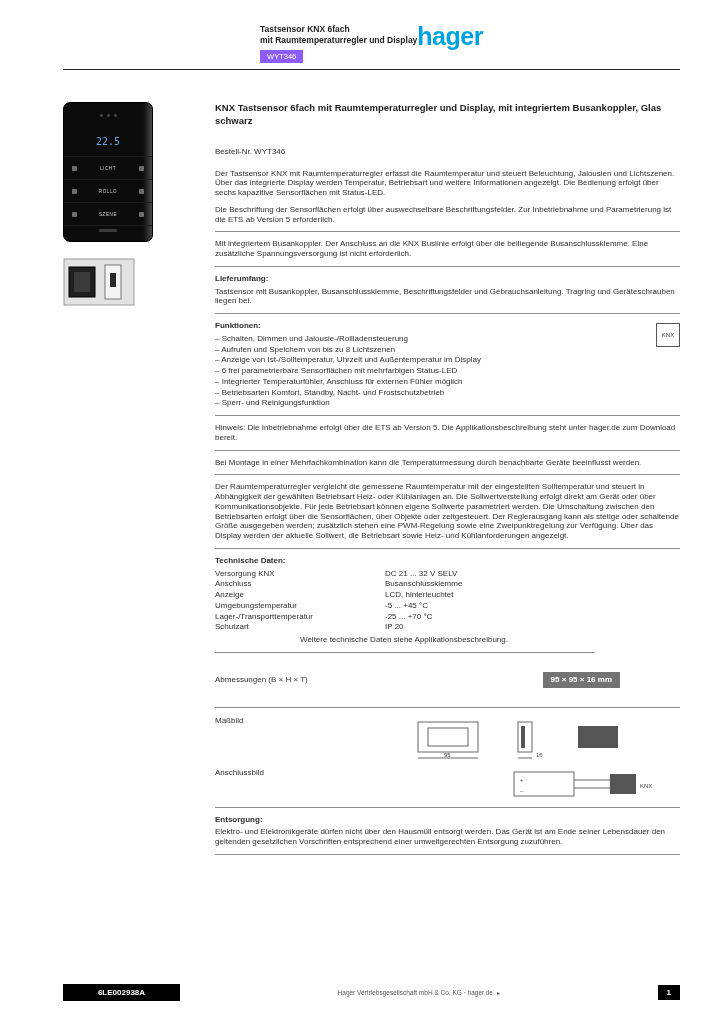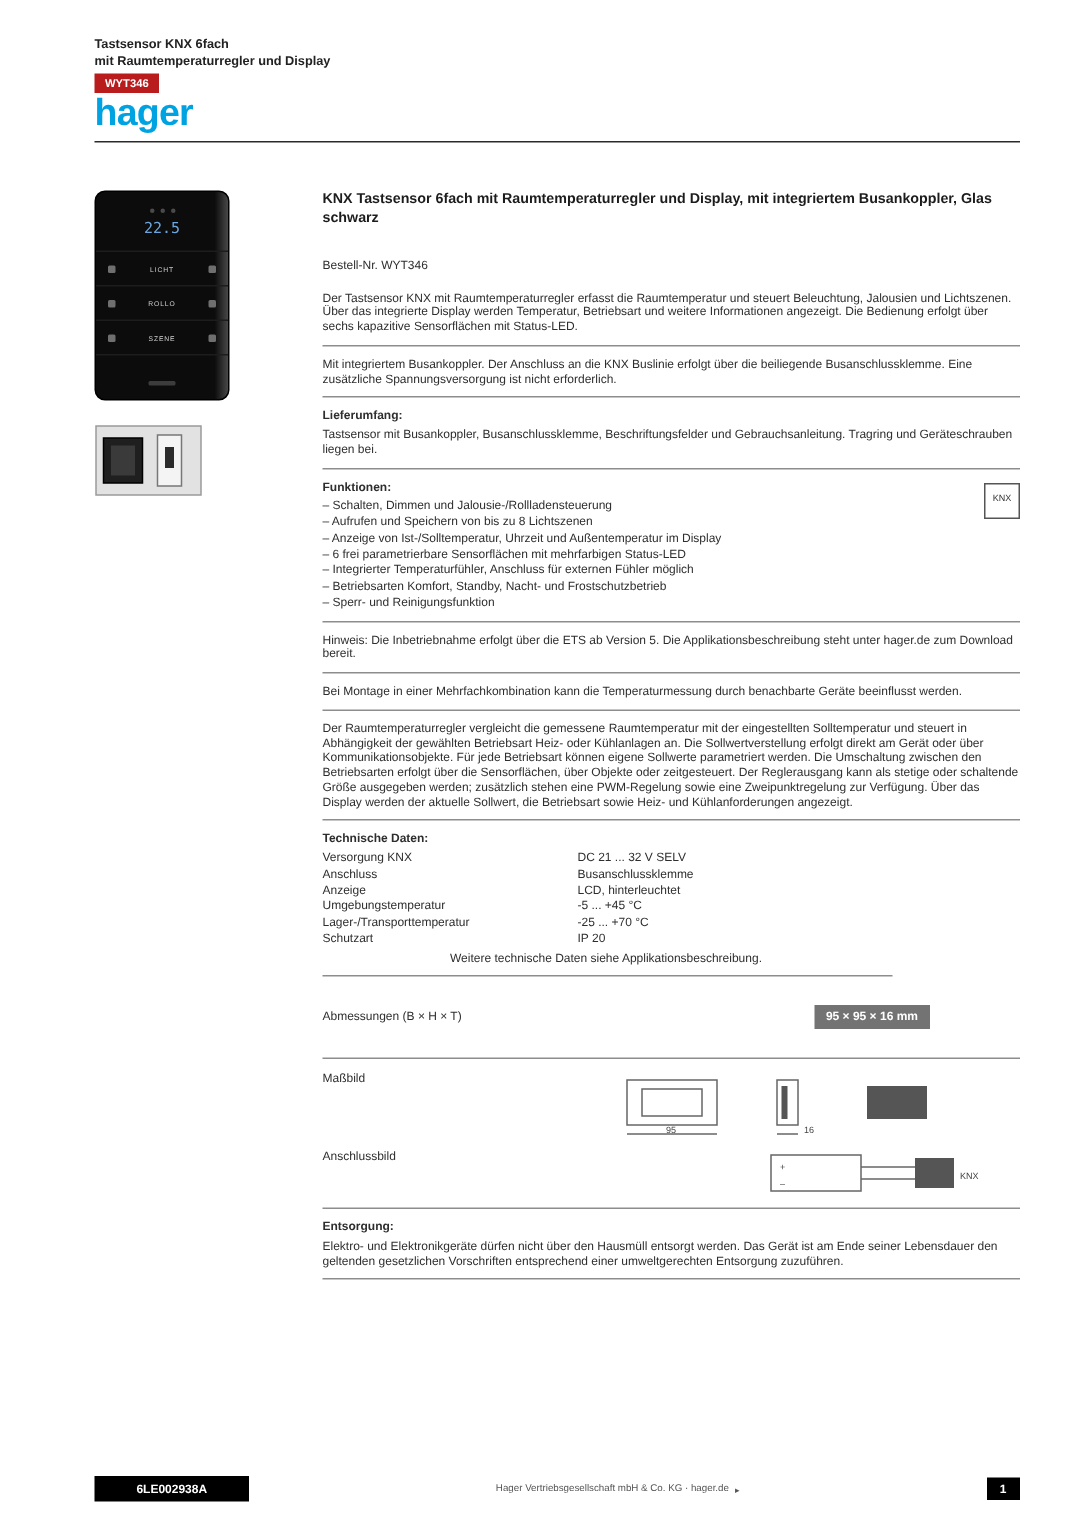--- a/index.html
+++ b/index.html
@@ -1,36 +1,36 @@
 <!DOCTYPE html>
 <html><head>
 <meta charset="utf-8">
 <style>
   * { margin:0; padding:0; box-sizing:border-box; }
   html,body { background:#ffffff; }
   body { font-family:"Liberation Sans", sans-serif; }
   .page { position:relative; width:724px; height:1024px; background:#fff; overflow:hidden; }
 
   
-  .hdr { display:flex; justify-content:center; align-items:flex-start; margin:24px 44px 0 63px;flex-direction:column; }
+  .hdr { display:flex; justify-content:center; align-items:flex-start; margin:24px 44px 0 63px; }
   .hdr-titles .t1, .hdr-titles .t2 { font-size:8.5px; font-weight:bold; color:#222; line-height:1.25; }
-  .badge { display:inline-block; background:#b91c1c; color:#fff; font-size:7.5px; font-weight:bold; padding:2px 7px; margin-top:4px; }
+  .badge { display:inline-block; background:#8b5cf6; color:#fff; font-size:7.5px; font-weight:normal; padding:2px 7px; margin-top:4px; }
   .logo { color:#00a3e2; font-size:25px; font-weight:bold; letter-spacing:-0.5px; line-height:1; }
   hr.rule-full { border:0; border-top:1.2px solid #2a2a2a; margin:6px 44px 0 63px; }
 
   
   .content { display:flex; margin:32px 44px 0 63px; }
   .leftcol { width:152px; flex:0 0 152px; }
   .maincol { width:465px; flex:1; color:#2e2e2e; font-size:8px; line-height:1.22; }
 
   
   .device { width:90px; height:140px; background:linear-gradient(90deg,#0c0c0c 90%,#484848); border-radius:7px; position:relative; border:1px solid #000; }
   .dev-topicons { display:flex; justify-content:center; gap:4px; padding-top:11px; }
   .dev-topicons i { width:3px; height:3px; background:#4a4a4a; border-radius:50%; }
-  .dev-display { text-align:center; color:#6ca6de; font-family:"DejaVu Sans Mono", monospace; font-size:10px; margin-top:5px; }
+  .dev-display { text-align:center; color:#6ca6de; font-family:"DejaVu Sans Mono", monospace; font-size:10px; margin-top:19px; }
   .dev-rows { margin-top:9px; border-bottom:1px solid #1d1d1d; }
   .dev-row { display:flex; align-items:center; justify-content:space-between; padding:0 8px; height:23px; border-top:1px solid #1d1d1d; }
   .sq-ic { width:5px; height:5px; background:#6f6f6f; border-radius:1px; display:inline-block; }
   .dev-lbl { color:#cfcfcf; font-size:4.5px; letter-spacing:0.6px; }
   .dev-slot { position:absolute; bottom:9px; left:50%; transform:translateX(-50%); width:18px; height:3px; background:#3c3c3c; border-radius:1px; }
 
   .accessory { margin-top:16px; }
 
   
   .ptitle { font-size:9.5px; font-weight:bold; color:#1c1c1c; margin-bottom:20px; line-height:1.3; }
@@ -53,21 +53,21 @@
   .drow { display:flex; margin:8px 0 4px; }
   .dlabel { width:150px; flex:0 0 150px; font-size:8px; }
   .dfig-c { flex:1; display:flex; justify-content:center; }
   .dfig-r { flex:1; display:flex; justify-content:flex-end; padding-right:20px; }
   svg .ln { stroke:#666; stroke-width:1; fill:none; }
   svg .fill { fill:#555; }
   svg text { font-family:"Liberation Sans", sans-serif; font-size:6px; fill:#444; }
 
   
   .footer { position:absolute; left:63px; right:44px; bottom:23px; display:flex; align-items:center; justify-content:space-between; }
-  .f-ref { background:#000; color:#fff; font-size:8px; font-weight:bold; padding:4px 10px; width:103px; text-align:center; }
+  .f-ref { background:#000; color:#fff; font-size:8px; font-weight:bold; padding:4px 10px; width:117px; text-align:center; }
   .f-center { font-size:6.5px; color:#555; display:flex; align-items:center; gap:4px; }
   .f-arrow { font-size:6px; color:#555; }
   .f-page { background:#000; color:#fff; font-size:8px; font-weight:bold; padding:3px 9px; }
 </style>
 </head>
 <body>
 
 <div class="page">
 
   <div class="hdr">
@@ -120,20 +120,21 @@
         </svg>
       </div>
     </div>
 
     <div class="maincol">
 
       <div class="ptitle">KNX Tastsensor 6fach mit Raumtemperaturregler und Display, mit integriertem Busankoppler, Glas schwarz</div>
       <div class="psub">Bestell-Nr. WYT346</div>
 
       <div class="para">Der Tastsensor KNX mit Raumtemperaturregler erfasst die Raumtemperatur und steuert Beleuchtung, Jalousien und Lichtszenen. Über das integrierte Display werden Temperatur, Betriebsart und weitere Informationen angezeigt. Die Bedienung erfolgt über sechs kapazitive Sensorflächen mit Status-LED.</div>
+      <div class="para">Die Beschriftung der Sensorflächen erfolgt über auswechselbare Beschriftungsfelder. Zur Inbetriebnahme und Parametrierung ist die ETS ab Version 5 erforderlich.</div>
       <hr class="sec">
 
       <div class="para">Mit integriertem Busankoppler. Der Anschluss an die KNX Buslinie erfolgt über die beiliegende Busanschlussklemme. Eine zusätzliche Spannungsversorgung ist nicht erforderlich.</div>
       <hr class="sec">
 
       <div class="sec-head">Lieferumfang:</div>
       <div class="para">Tastsensor mit Busankoppler, Busanschlussklemme, Beschriftungsfelder und Gebrauchsanleitung. Tragring und Geräteschrauben liegen bei.</div>
       <hr class="sec">
 
       <div>

